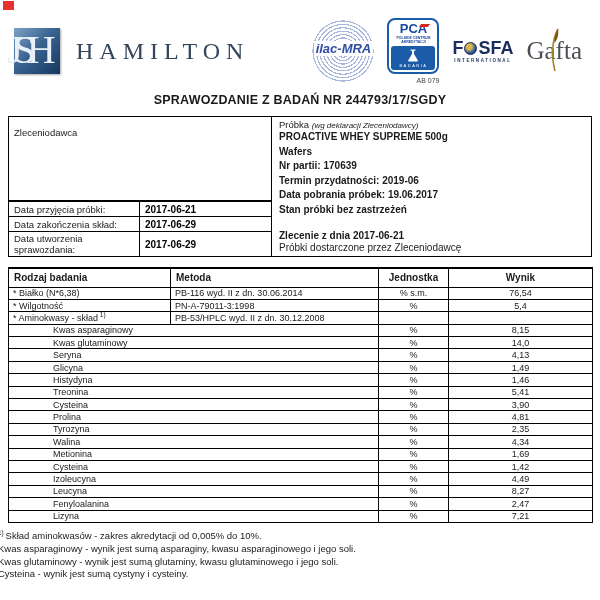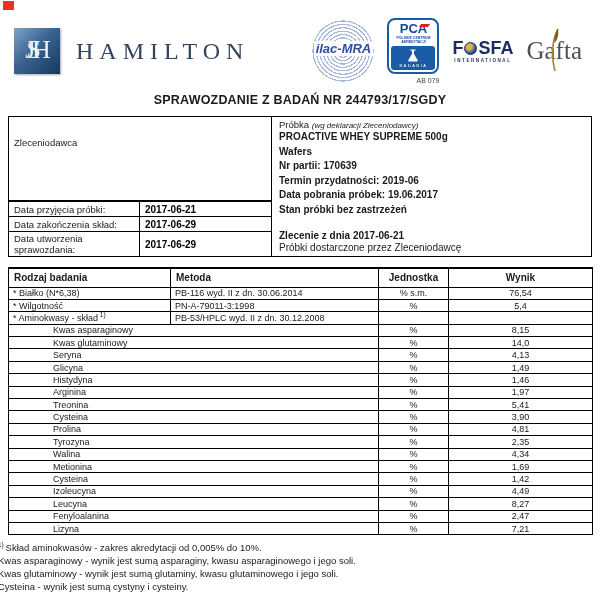--- a/index.html
+++ b/index.html
@@ -9,22 +9,22 @@
     font-family:"Liberation Sans", sans-serif; color:#1a1a1a;
     -webkit-font-smoothing:antialiased;
   }
   .red-marker { position:absolute; left:3px; top:1px; width:11px; height:9px; background:#e8312d; }
 
   
   .header { display:flex; align-items:center; padding:16px 10px 0 14px; height:86px; }
   .monogram {
     width:46px; height:46px; flex:0 0 46px;
     background:linear-gradient(135deg,#7fa3c6 0%, #3a6491 45%, #16375f 100%);
-    color:#e9f1f8; font-family:"Liberation Serif", serif; font-size:26px; line-height:44px;
-    text-align:center; letter-spacing:-9px; text-indent:-7px;
+    color:#e9f1f8; font-family:"Liberation Serif", serif; font-size:40px; line-height:44px;
+    letter-spacing:-9px; text-indent:-7px;
     box-shadow:1px 1px 2px rgba(0,0,0,.35);
   }
   .brand-name {
     font-family:"Liberation Serif", serif; font-size:24px; letter-spacing:6px;
     color:#32455c; margin-left:16px; white-space:nowrap;
   }
   .header-spacer { flex:1; }
   .cert-logos { display:flex; align-items:center; gap:13px; margin-right:4px; }
 
   .ilac-stamp {
@@ -57,21 +57,21 @@
 
   .gafta { font-family:"Liberation Serif", serif; font-size:25px; color:#4a4e55; position:relative; padding-right:4px; }
   .gafta svg { position:absolute; left:22px; top:-9px; }
 
   
   .doc-title { text-align:center; font-weight:bold; font-size:12.5px; margin-top:7px; letter-spacing:.2px; }
 
   
   .info { display:flex; margin:9px 8px 0 8px; }
   .info-left { width:264px; flex:0 0 264px; display:flex; flex-direction:column; }
-  .client-box { border:1px solid #000; flex:1; padding:20px 5px; font-size:9.5px; color:#222; }
+  .client-box { border:1px solid #000; flex:1; padding:10px 5px; font-size:9.5px; color:#222; }
   .dates-table { width:100%; border-collapse:collapse; }
   .dates-table td { border:1px solid #000; font-size:9.5px; padding:1px 5px; height:15px; color:#222; }
   .dates-table td.date-value { font-weight:bold; font-size:10px; width:132px; color:#000; }
   .sample-box { border:1px solid #000; border-left:none; flex:1; padding:2px 7px 3px; }
   .sample-header { font-size:9.5px; color:#222; }
   .sample-note { font-style:italic; font-size:8px; }
   .sample-line { font-weight:bold; font-size:10px; line-height:14.5px; }
   .sample-order { font-weight:bold; font-size:10px; margin-top:13px; }
   .sample-delivery { font-size:10px; margin-top:1px; color:#222; }
 
@@ -233,25 +233,20 @@
         <td class="c-name indent" colspan="2">Glicyna</td>
         <td class="c-unit">%</td>
         <td class="c-result">1,49</td>
       </tr>
       <tr>
         <td class="c-name indent" colspan="2">Histydyna</td>
         <td class="c-unit">%</td>
         <td class="c-result">1,46</td>
       </tr>
       <tr>
-        <td class="c-name indent" colspan="2">Arginina</td>
-        <td class="c-unit">%</td>
-        <td class="c-result">1,97</td>
-      </tr>
-      <tr>
         <td class="c-name indent" colspan="2">Treonina</td>
         <td class="c-unit">%</td>
         <td class="c-result">5,41</td>
       </tr>
       <tr>
         <td class="c-name indent" colspan="2">Cysteina</td>
         <td class="c-unit">%</td>
         <td class="c-result">3,90</td>
       </tr>
       <tr>

